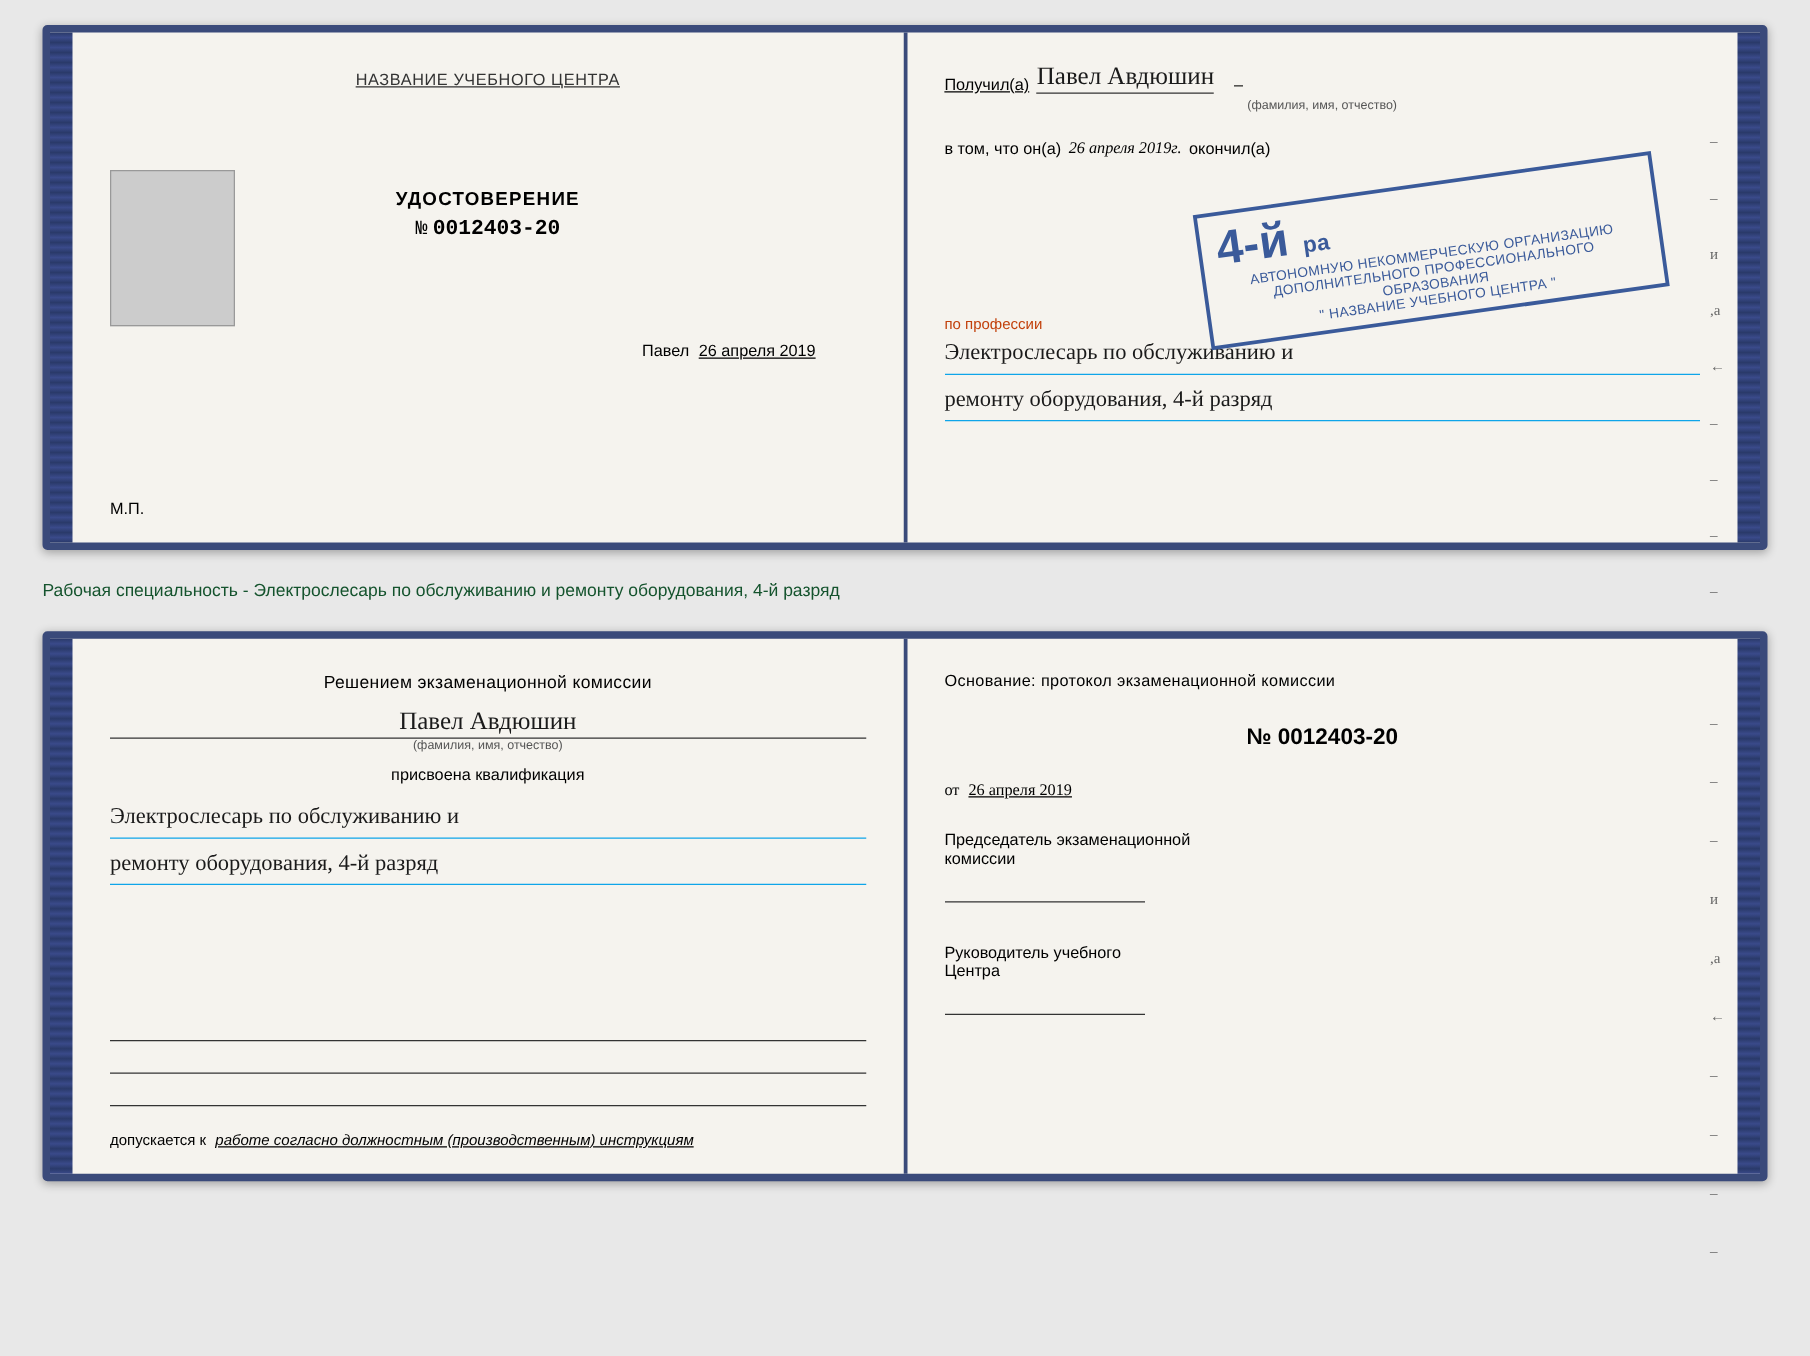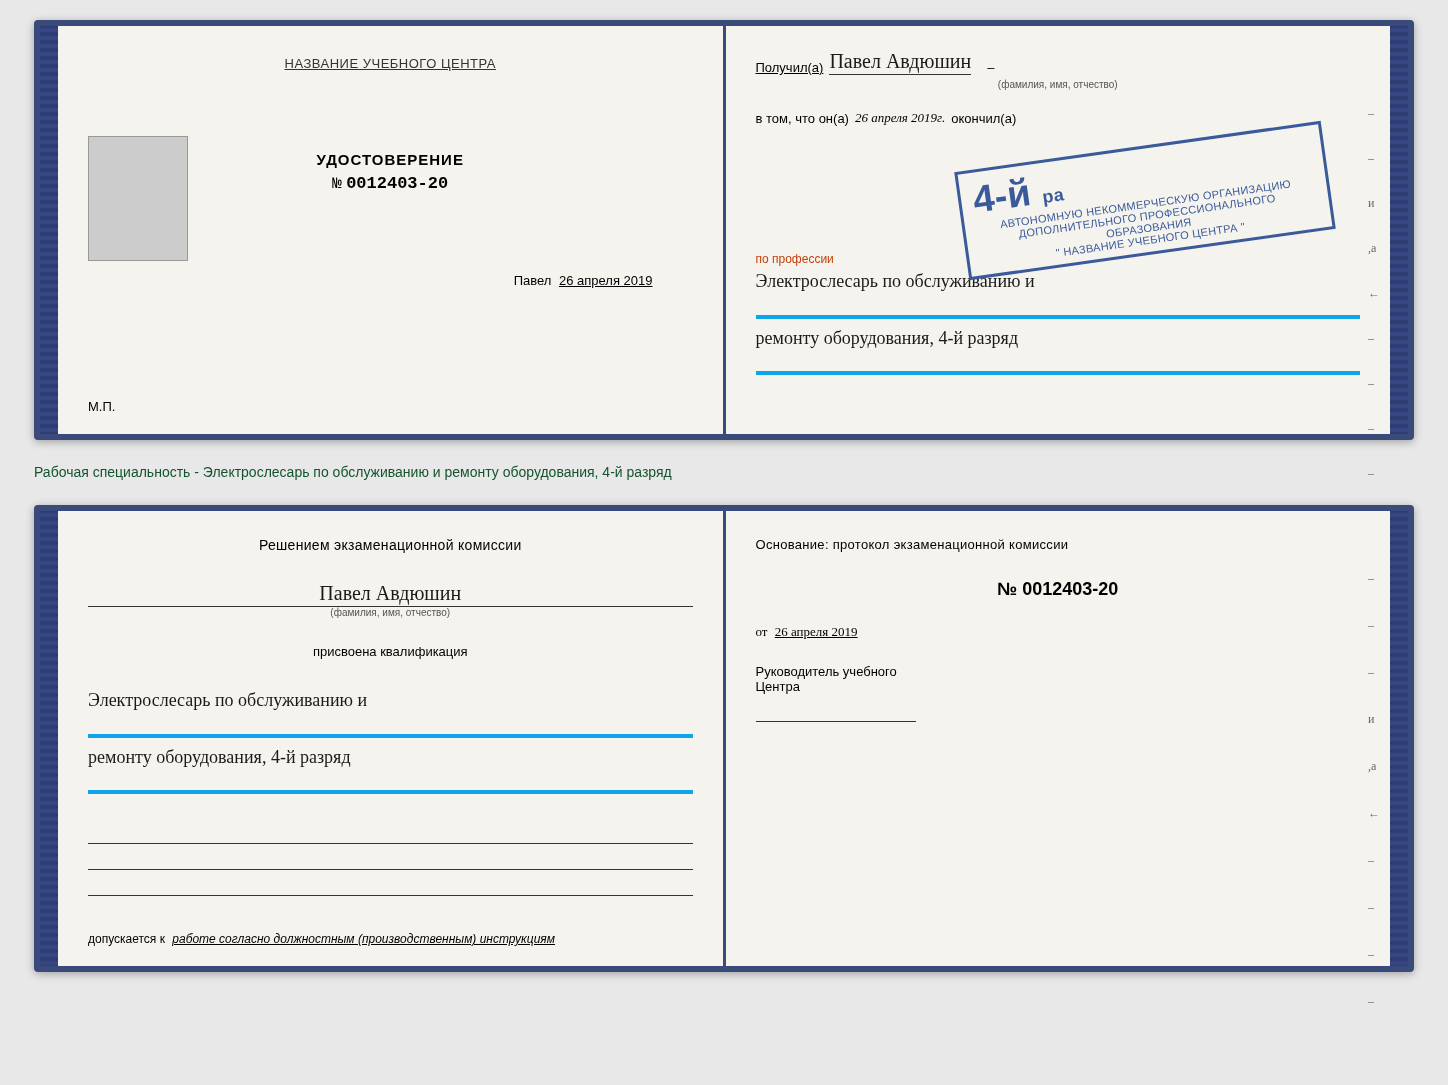--- a/index.html
+++ b/index.html
@@ -186,23 +186,23 @@
     }
 
     .handwritten-profession {
       font-family: 'Segoe Script', 'Comic Sans MS', cursive;
       font-size: 18px;
       color: #1a1a1a;
       line-height: 1.7;
     }
 
     .profession-underline {
-      border-bottom: 4px solid #0ea5e9;
+      border-bottom: 1px solid #0ea5e9;
       display: block;
-      padding-bottom: 18px;
+      padding-bottom: 2px;
       margin-bottom: 4px;
     }
 
     
     .separator-text {
       width: 1380px;
       font-size: 14px;
       font-family: Arial, sans-serif;
       color: #14532d;
       line-height: 1.5;
@@ -220,21 +220,21 @@
       position: relative;
       box-shadow: 0 2px 8px rgba(0,0,0,0.3);
     }
 
     .bottom-card-left {
       flex: 1;
       padding: 24px 30px 20px 30px;
       border-right: 3px solid #3a4a7a;
       display: flex;
       flex-direction: column;
-      gap: 26px;
+      gap: 10px;
     }
 
     .bottom-card-right {
       flex: 1;
       padding: 24px 30px 20px 30px;
       display: flex;
       flex-direction: column;
       gap: 12px;
     }
 
@@ -427,20 +427,25 @@
       <div class="protocol-number">
         <span>№</span>
         <span>0012403-20</span>
       </div>
 
       <div class="date-line">
         <span>от</span>
         <span style="text-decoration:underline; margin-left:4px;">26 апреля 2019</span>
       </div>
 
+      <div class="chairman-section">
+        <div>Председатель экзаменационной</div>
+        <div>комиссии</div>
+        <div class="signature-line"></div>
+      </div>
 
       <div class="chairman-section" style="margin-top:10px;">
         <div>Руководитель учебного</div>
         <div>Центра</div>
         <div class="signature-line"></div>
       </div>
     </div>
 
     <div style="position:absolute; right:10px; top:60px; display:flex; flex-direction:column; gap:32px; font-size:12px; color:#666;">
       <span>–</span>

